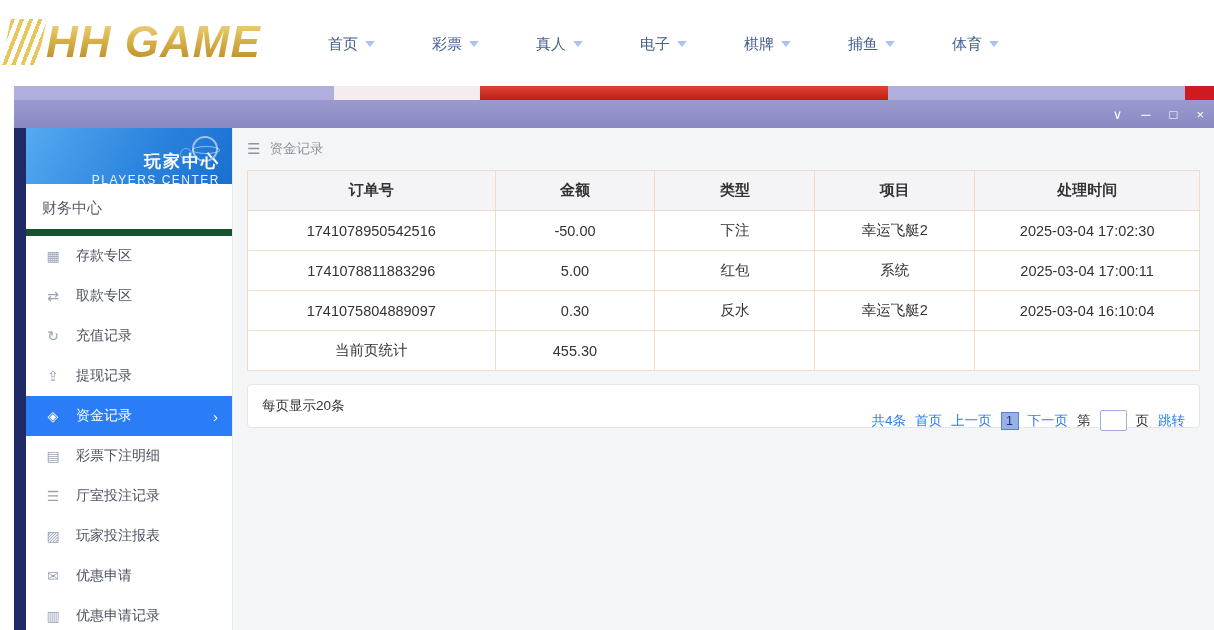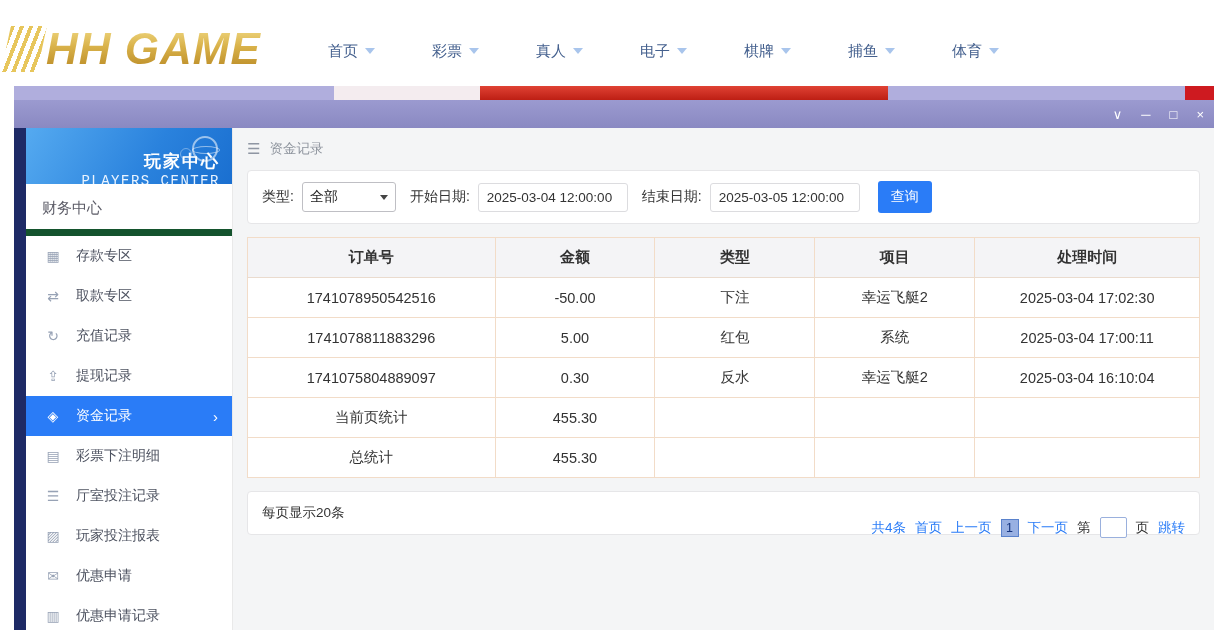--- a/index.html
+++ b/index.html
@@ -1,20 +1,20 @@
 <!DOCTYPE html>
 <html><head>
 <meta charset="utf-8">
 <style>
   * { margin:0; padding:0; box-sizing:border-box; }
   body { font-family:"Liberation Sans", sans-serif; background:#fff; }
   .stage { position:relative; width:1214px; height:630px; background:#fff; overflow:hidden; }
 
   
-  .site-header { position:absolute; top:8px; left:0; width:1140px; height:86px; background:#fff; }
+  .site-header { position:absolute; top:1px; left:0; width:1140px; height:86px; background:#fff; }
   .logo { position:absolute; left:6px; top:16px; display:flex; align-items:center; cursor:pointer; }
   .logo-bars { width:36px; height:46px; margin-right:4px;
     background:repeating-linear-gradient(100deg,#e7c65c 0 4px,transparent 4px 9px);
     transform:skewX(-12deg); }
   .logo-text { font-size:44px; font-weight:bold; font-style:italic; letter-spacing:1px;
     background:linear-gradient(180deg,#f3dd8a 0%,#d9b24a 45%,#b58420 100%);
     -webkit-background-clip:text; background-clip:text; color:transparent; }
   .site-nav { position:absolute; left:328px; top:0; height:86px; display:flex; align-items:center; gap:57px; }
   .nav-item { display:flex; align-items:center; gap:7px; font-size:15px; color:#44608e; cursor:pointer; white-space:nowrap; }
   .nav-chev { width:0; height:0; border-left:5px solid transparent; border-right:5px solid transparent; border-top:6px solid #a9c5ec; }
@@ -35,21 +35,21 @@
   .win-controls span { font-size:13px; line-height:1; cursor:pointer; }
 
   .modal-body { display:flex; height:502px; }
   .navy-strip { width:12px; background:#1e2a66; }
 
   
   .sidebar { width:207px; background:#fff; border-right:1px solid #e9e9e9; overflow:hidden; }
   .sb-header { height:56px; background:linear-gradient(120deg,#55aaf0 0%,#2a82dd 60%,#1a6fd0 100%);
     position:relative; padding:22px 12px; overflow:hidden;text-align:right; }
   .sb-title { color:#fff; font-size:17px; font-weight:bold; letter-spacing:2px; }
-  .sb-sub { color:#eaf4ff; font-size:14px; letter-spacing:1.5px; margin-top:0;font-family:Liberation Mono, monospace; }
+  .sb-sub { color:#eaf4ff; font-size:12px; letter-spacing:1.5px; margin-top:0; }
   .globe { position:absolute; right:14px; top:8px; width:26px; height:26px; border-radius:50%;
     border:2px solid rgba(255,255,255,.55); }
   .globe::before { content:""; position:absolute; left:-2px; top:8px; width:26px; height:6px;
     border-radius:50%; border:1.5px solid rgba(255,255,255,.5); }
   .globe-ring { position:absolute; right:40px; top:20px; width:12px; height:12px; border-radius:50%;
     border:1.5px solid rgba(255,255,255,.35); }
   .sb-section { padding:15px 16px 11px 16px; font-size:15px; color:#5b5b66; border-bottom:7px solid #14532d; }
   .sb-item { height:40px; display:flex; align-items:center; padding-left:19px; gap:15px;
     font-size:14px; color:#4e5361; cursor:pointer; }
   .sb-icon { width:16px; font-size:14px; color:#97a2b5; text-align:center; }
@@ -208,32 +208,20 @@
             </div>
         </div>
       </aside>
 
       <main class="content">
         <div class="crumb">
           <span class="crumb-icon">☰</span>
           <span class="crumb-label">资金记录</span>
         </div>
 
-        <div class="filter-panel">
-          <span class="flabel">类型:</span>
-          <div class="select-box">
-            <span>全部</span>
-            <span class="sel-chev"></span>
-          </div>
-          <span class="flabel">开始日期:</span>
-          <input class="date-input" value="2025-03-04 12:00:00" style="">
-          <span class="flabel">结束日期:</span>
-          <input class="date-input" value="2025-03-05 12:00:00" style="">
-          <button class="query-btn">查询</button>
-        </div>
 
         <table class="records">
           <thead>
             <tr>
               <th class="col-order">订单号</th>
               <th class="col-amount">金额</th>
               <th class="col-type">类型</th>
               <th class="col-item">项目</th>
               <th class="col-time">处理时间</th>
             </tr>
@@ -255,27 +243,20 @@
             </tr>
             <tr>
               <td>1741075804889097</td>
               <td>0.30</td>
               <td>反水</td>
               <td>幸运飞艇2</td>
               <td>2025-03-04 16:10:04</td>
             </tr>
             <tr>
               <td>当前页统计</td>
-              <td>455.30</td>
-              <td></td>
-              <td></td>
-              <td></td>
-            </tr>
-            <tr>
-              <td>总统计</td>
               <td>455.30</td>
               <td></td>
               <td></td>
               <td></td>
             </tr>
           </tbody>
         </table>
 
         <div class="foot-panel">
           <span class="page-size">每页显示20条</span>

